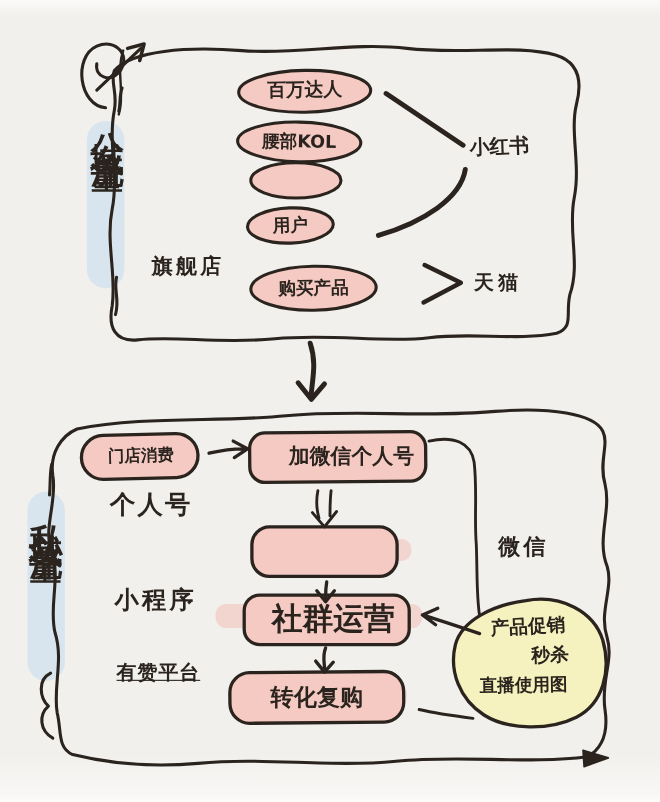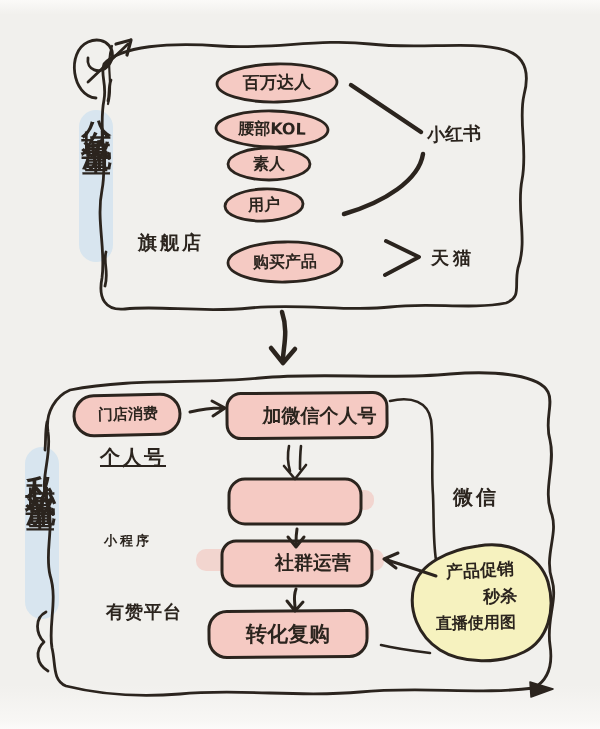--- a/index.html
+++ b/index.html
@@ -90,37 +90,36 @@
       <path d="M296,589 C293,597 295,603 295,607 M295,611 L287,601 M295,611 L303,602" stroke-width="3"></path>
       <path d="M436,576 C418,570 400,564 384,559 M384,559 L398,553 M384,559 L396,568" stroke-width="3"></path>
     </g>
   </svg>
 
   <div class="txt vert" style="left:79px;top:96px;">公域流量</div>
   <div class="txt vert" style="left:23px;top:452px;">私域流量</div>
 
   <div class="txt center" style="left:217px;top:68px;width:120px;height:30px;font-size:17px;transform:rotate(-1deg);">百万达人</div>
   <div class="txt center" style="left:216px;top:114px;width:112px;height:30px;font-size:16px;transform:rotate(1deg);">腰部KOL</div>
-  <div class="txt center" style="left:228px;top:149px;width:82px;height:30px;font-size:16px;">素人</div>
   <div class="txt center" style="left:225px;top:190px;width:78px;height:30px;font-size:16px;transform:rotate(-2deg);">用户</div>
 
   <div class="txt" style="left:427px;top:124px;font-size:18px;transform:rotate(-2deg);">小红书</div>
 
   <div class="txt" style="left:138px;top:232px;font-size:19px;letter-spacing:3px;">旗舰店</div>
   <div class="txt center" style="left:229px;top:247px;width:112px;height:30px;font-size:16px;transform:rotate(-1deg);">购买产品</div>
   <div class="txt" style="left:431px;top:248px;font-size:18px;letter-spacing:4px;text-align:center;">天猫</div>
 
   <div class="txt center" style="left:80px;top:401px;width:96px;height:28px;font-size:15px;transform:rotate(-1.5deg);">门店消费</div>
-  <div class="txt" style="left:100px;top:446px;font-size:20px;letter-spacing:2px;text-decoration:underline;">个人号</div>
+  <div class="txt" style="left:100px;top:446px;font-size:23px;letter-spacing:2px;">个人号</div>
 
   <div class="txt center" style="left:227px;top:400px;width:185px;height:32px;font-size:19px;">加微信个人号</div>
-  <div class="txt center" style="left:232px;top:548px;width:162px;height:30px;font-size:19px;">社群运营</div>
+  <div class="txt center" style="left:222px;top:548px;width:162px;height:30px;font-size:28px;">社群运营</div>
   <div class="txt center" style="left:209px;top:619px;width:158px;height:30px;font-size:21px;">转化复购</div>
 
-  <div class="txt" style="left:104px;top:534px;font-size:13px;letter-spacing:3px;">小程序</div>
-  <div class="txt" style="left:106px;top:602px;font-size:18px;letter-spacing:1px;">有赞平台</div>
+  <div class="txt" style="left:104px;top:534px;font-size:22px;letter-spacing:3px;">小程序</div>
+  <div class="txt" style="left:106px;top:602px;font-size:18px;letter-spacing:1px;text-decoration:underline;">有赞平台</div>
   <div class="txt" style="left:453px;top:486px;font-size:20px;letter-spacing:3px;">微信</div>
 
   <div class="txt center" style="left:420px;top:559px;width:120px;height:24px;font-size:17px;transform:rotate(-3deg);">产品促销</div>
   <div class="txt center" style="left:455px;top:585px;width:90px;height:24px;font-size:17px;transform:rotate(-2deg);">秒杀</div>
   <div class="txt center" style="left:406px;top:611px;width:140px;height:24px;font-size:16px;transform:rotate(-1deg);">直播使用图</div>
 
 </div>
 
 </body></html>

